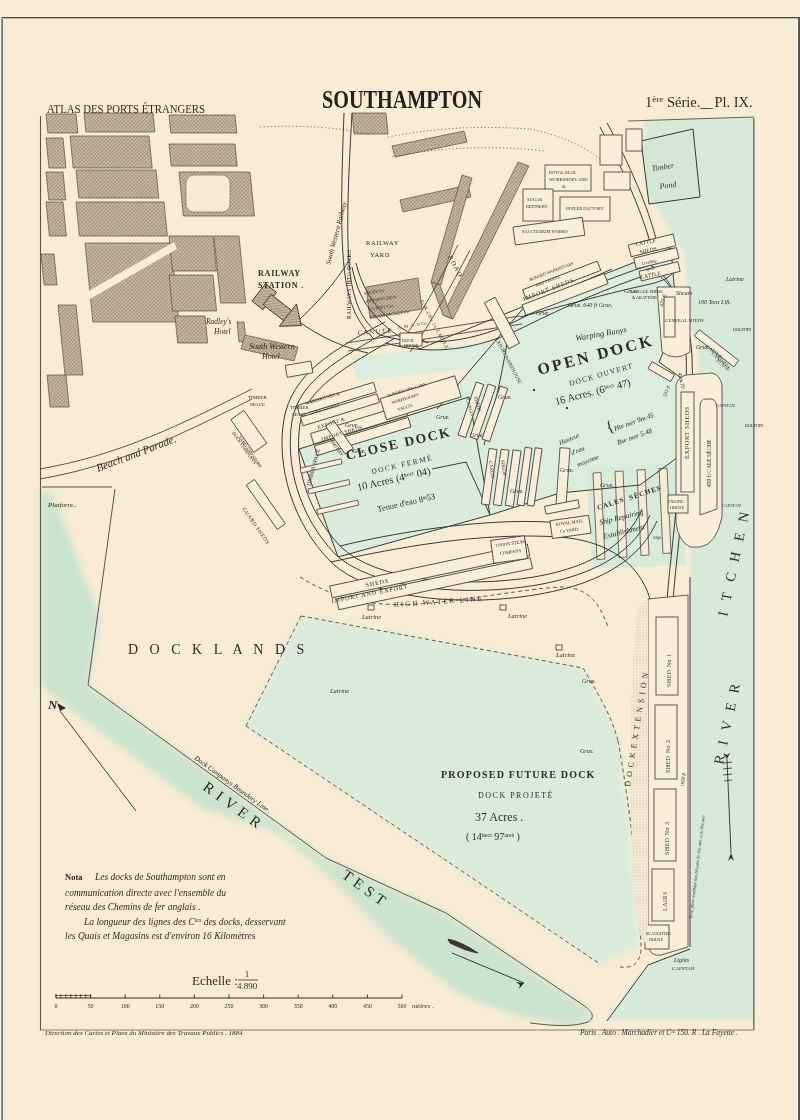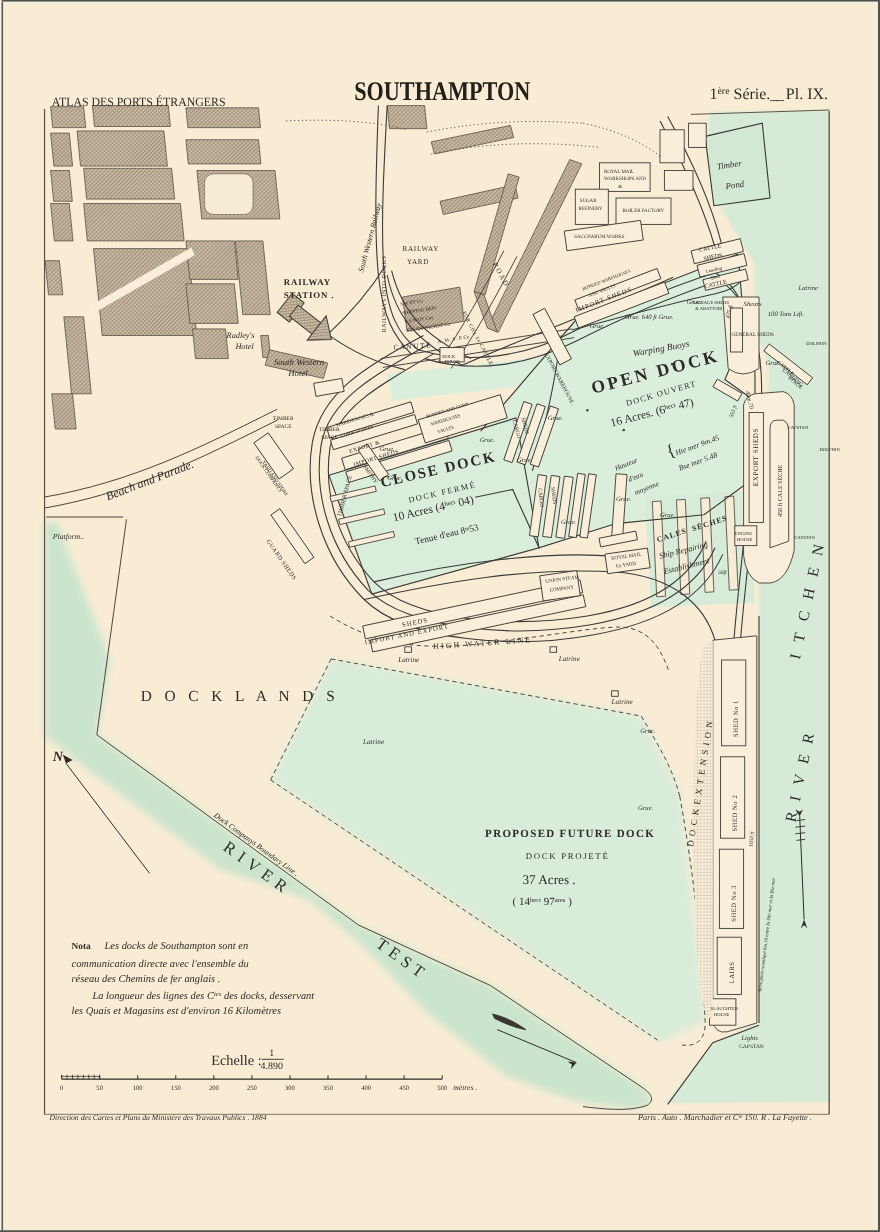--- a/index.html
+++ b/index.html
@@ -1,17 +1,17 @@
 <!DOCTYPE html>
 <html><head>
 <meta charset="utf-8">
 <style>
 html,body{margin:0;padding:0;}
 body{width:800px;height:1120px;background:#f8ecd5;font-family:"Liberation Serif",serif;overflow:hidden;position:relative;}
-#page{position:absolute;left:0;top:0;width:800px;height:956px;}
+#page{position:absolute;left:0;top:17px;width:800px;height:956px;}
 </style>
 </head>
 <body>
 <div id="page">
 <svg width="800" height="1120" viewBox="0 0 800 1120" xmlns="http://www.w3.org/2000/svg" xml:space="preserve">
 <defs>
 <pattern id="hatch" width="2.6" height="2.6" patternTransform="rotate(45)" patternUnits="userSpaceOnUse">
   <rect width="2.6" height="2.6" fill="#ccbda7"></rect>
   <line x1="0" y1="0" x2="0" y2="2.6" stroke="#79634e" stroke-width="0.9"></line>
   <line x1="0" y1="1.3" x2="2.6" y2="1.3" stroke="#a3937e" stroke-width="0.5"></line>

